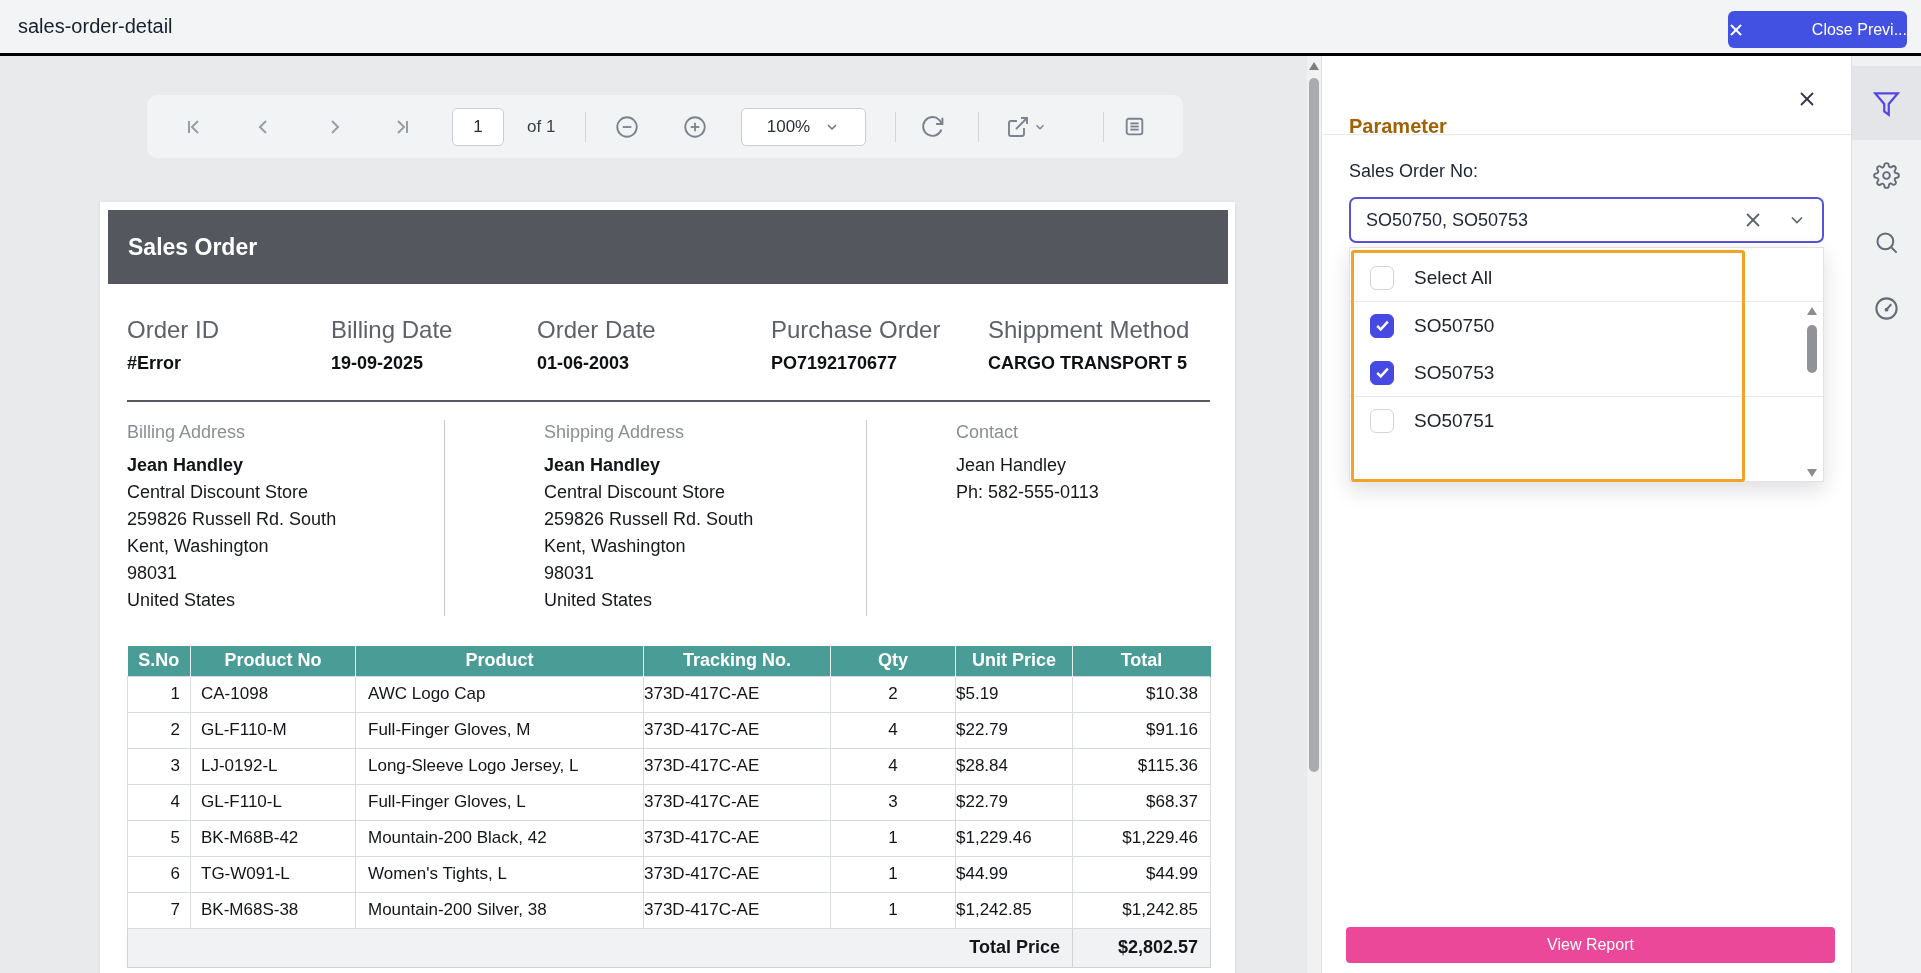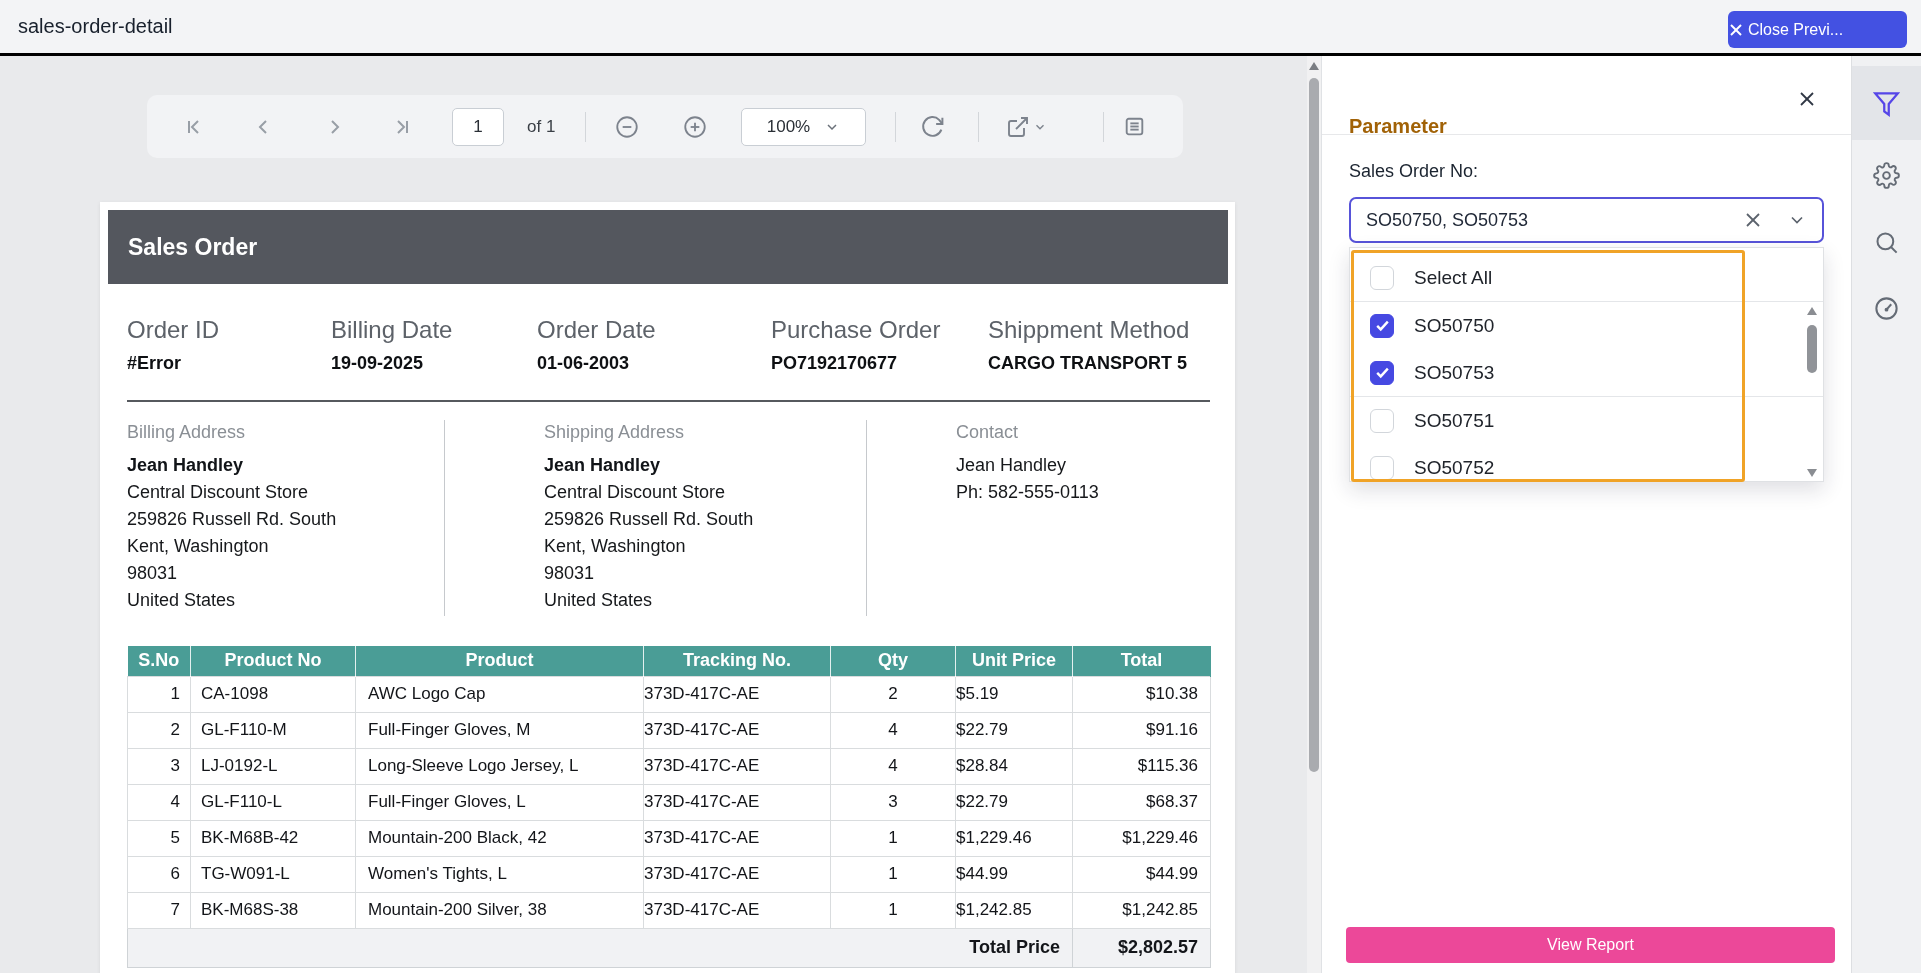--- a/index.html
+++ b/index.html
@@ -6,21 +6,21 @@
   html,body { width:1921px; height:973px; overflow:hidden;
     font-family:"Liberation Sans","DejaVu Sans",sans-serif; background:#e9eaec; }
 
   
   .topbar { position:absolute; left:0; top:0; width:1921px; height:56px;
     background:#f3f4f6; border-bottom:3px solid #000000;
     display:flex; align-items:center; justify-content:space-between; z-index:30; }
   .tb-title { margin-left:18px; font-size:20px; color:#18202c; }
   .close-btn { position:absolute; right:14px; top:11px; width:179px; height:37px;
     background:#4351e2; color:#fff; border:none; border-radius:6px; cursor:pointer;
-    display:flex; align-items:center; justify-content:flex-start; gap:4px; font-size:16px;
+    display:flex; align-items:center; justify-content:space-between; gap:12px; font-size:16px;
     font-family:inherit; }
   .close-btn svg { flex:0 0 auto; }
 
   
   .main { position:absolute; left:0; top:56px; width:1921px; height:917px; }
   .report-area { position:absolute; left:0; top:0; width:1307px; height:100%;
     background:#e9eaec; overflow:hidden; }
 
   
   .toolbar { position:absolute; left:147px; top:39px; width:1036px; height:63px;
@@ -460,28 +460,20 @@
         </div>
         <div class="dd-sep"></div>
         <div class="dd-item">
           <span class="cbx">
             <svg width="17" height="17" viewBox="0 0 24 24" fill="none" stroke="#fff" stroke-width="3.4">
                 <polyline points="4.5 12.5 9.5 17.5 19.5 6.5"></polyline>
               </svg>
             </span>
           <span class="dd-label">SO50751</span>
         </div>
-        <div class="dd-item">
-          <span class="cbx">
-            <svg width="17" height="17" viewBox="0 0 24 24" fill="none" stroke="#fff" stroke-width="3.4">
-                <polyline points="4.5 12.5 9.5 17.5 19.5 6.5"></polyline>
-              </svg>
-            </span>
-          <span class="dd-label">SO50752</span>
-        </div>
       </div>
       <div class="pp-scroll">
         <div class="pp-up"></div>
         <div class="pp-thumb"></div>
         <div class="pp-down"></div>
       </div>
     </div>
     <div class="orange-box"></div>
 
     <button class="view-report-btn">View Report</button>

